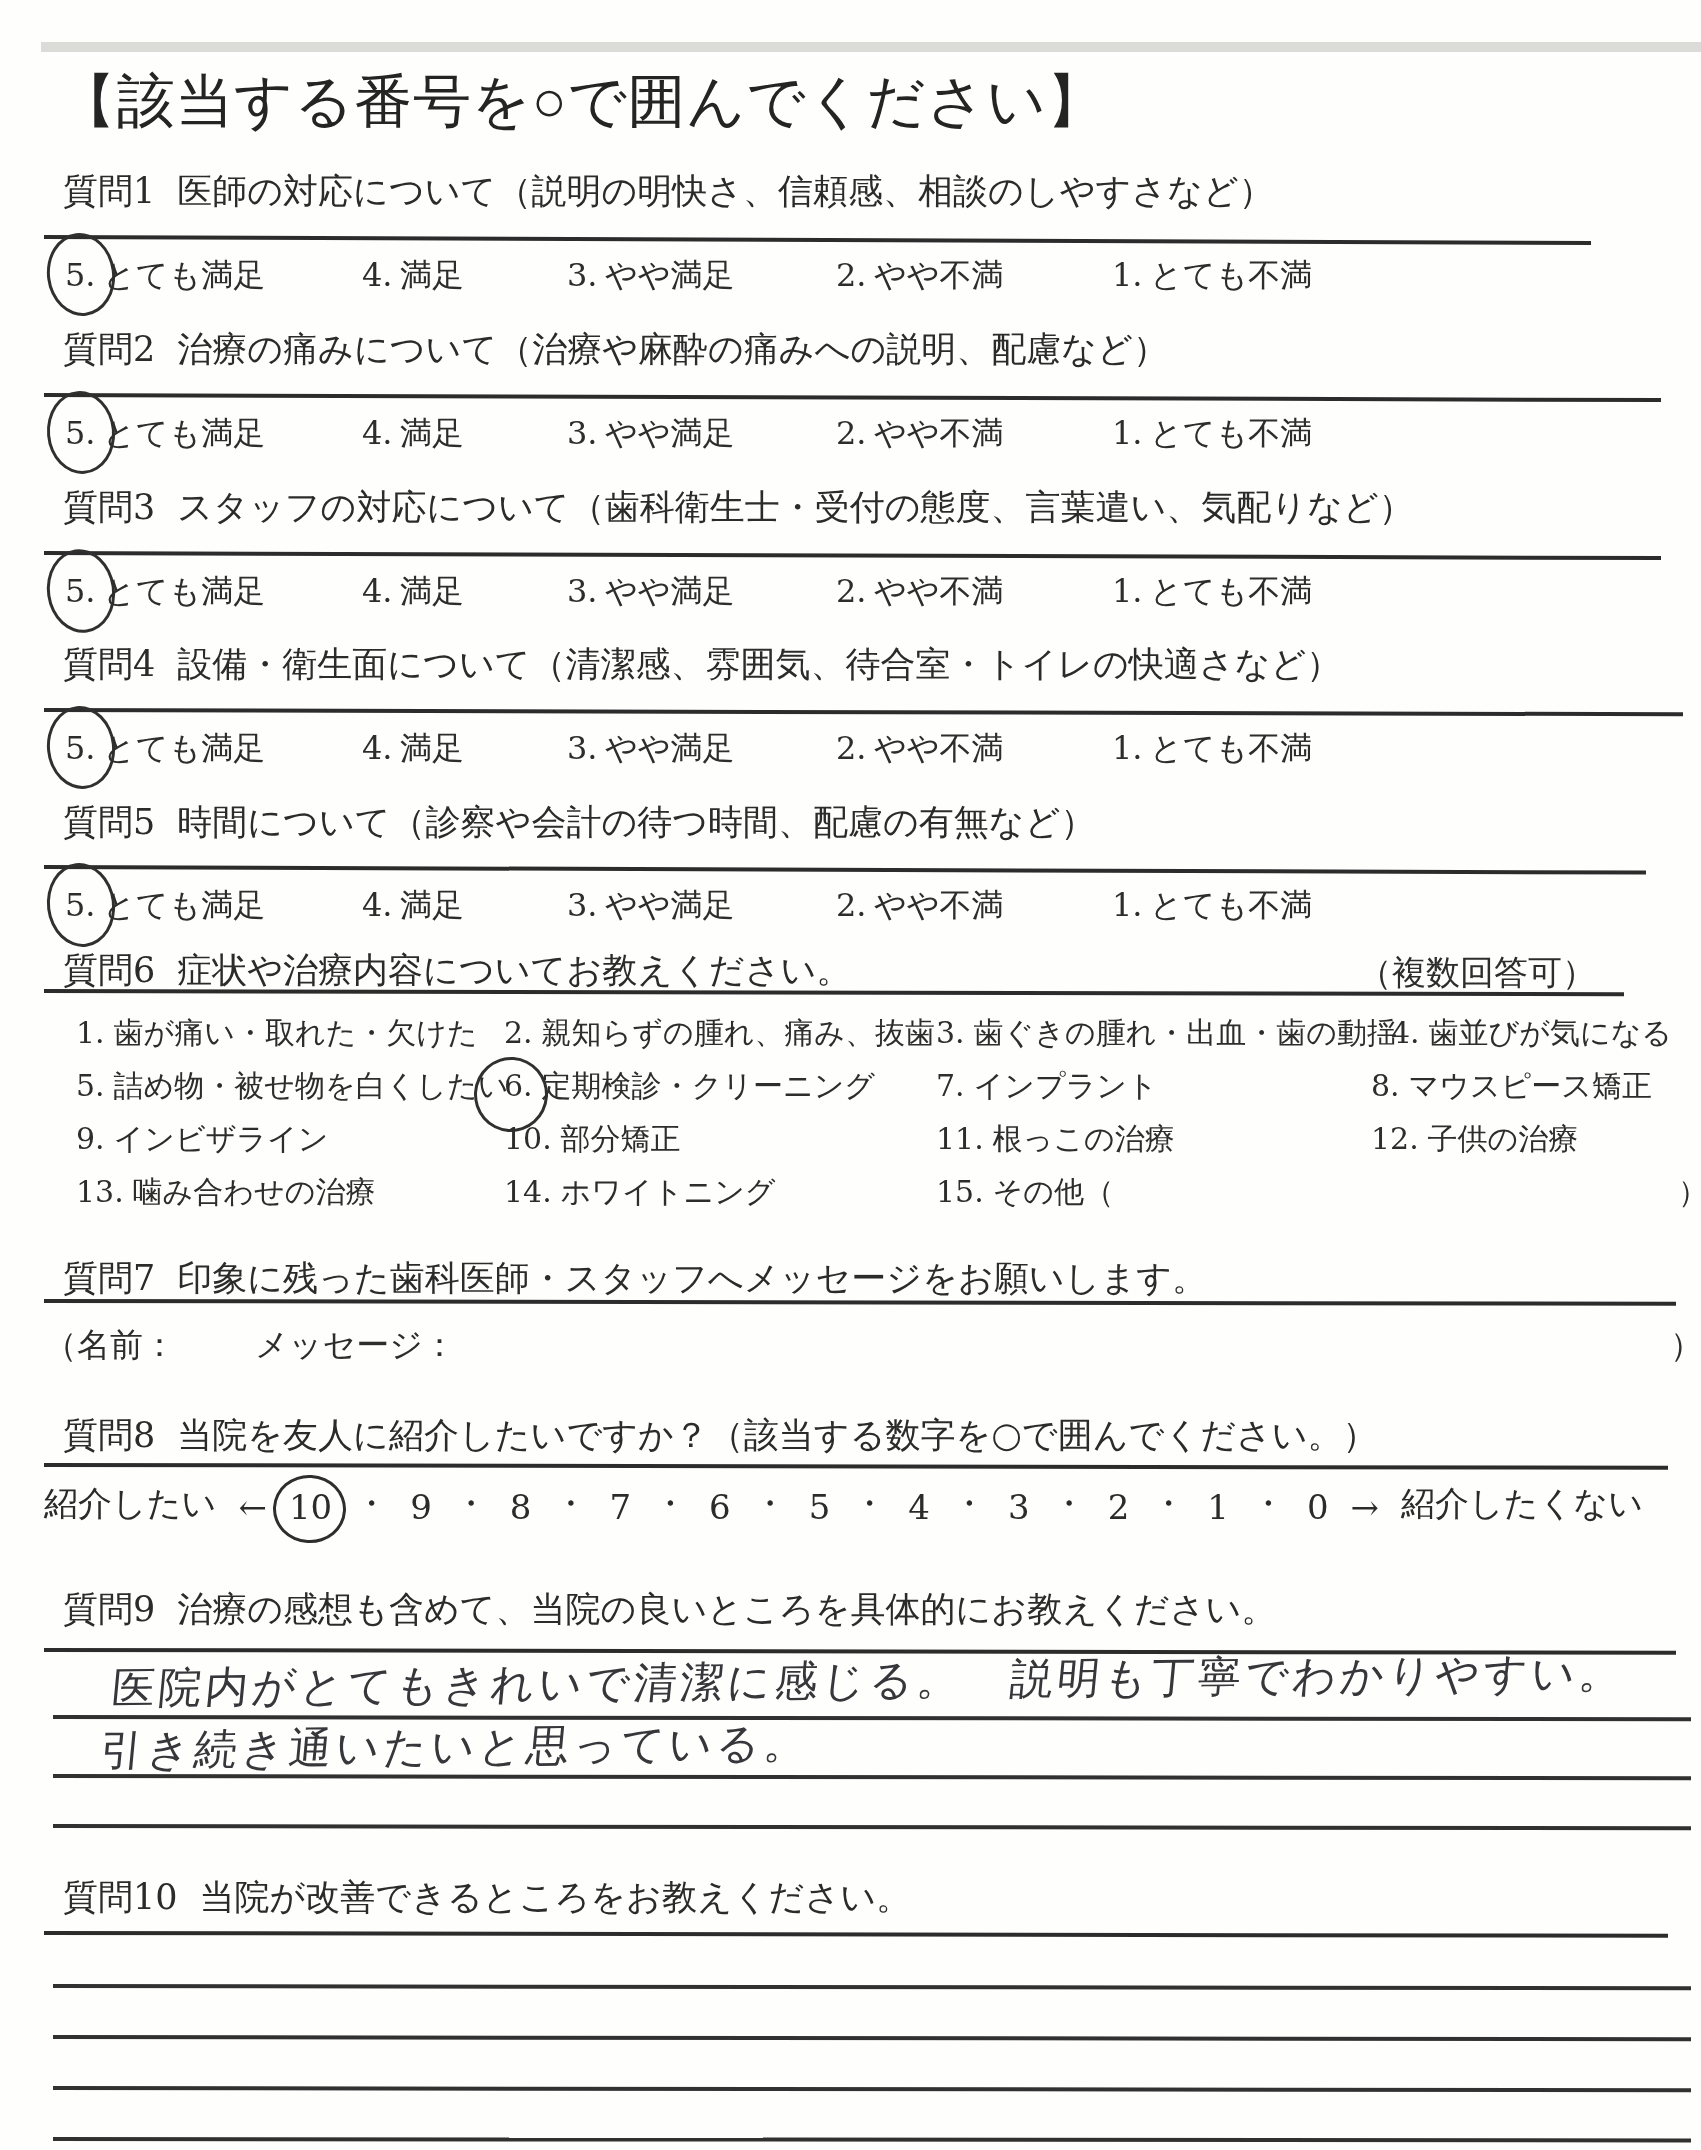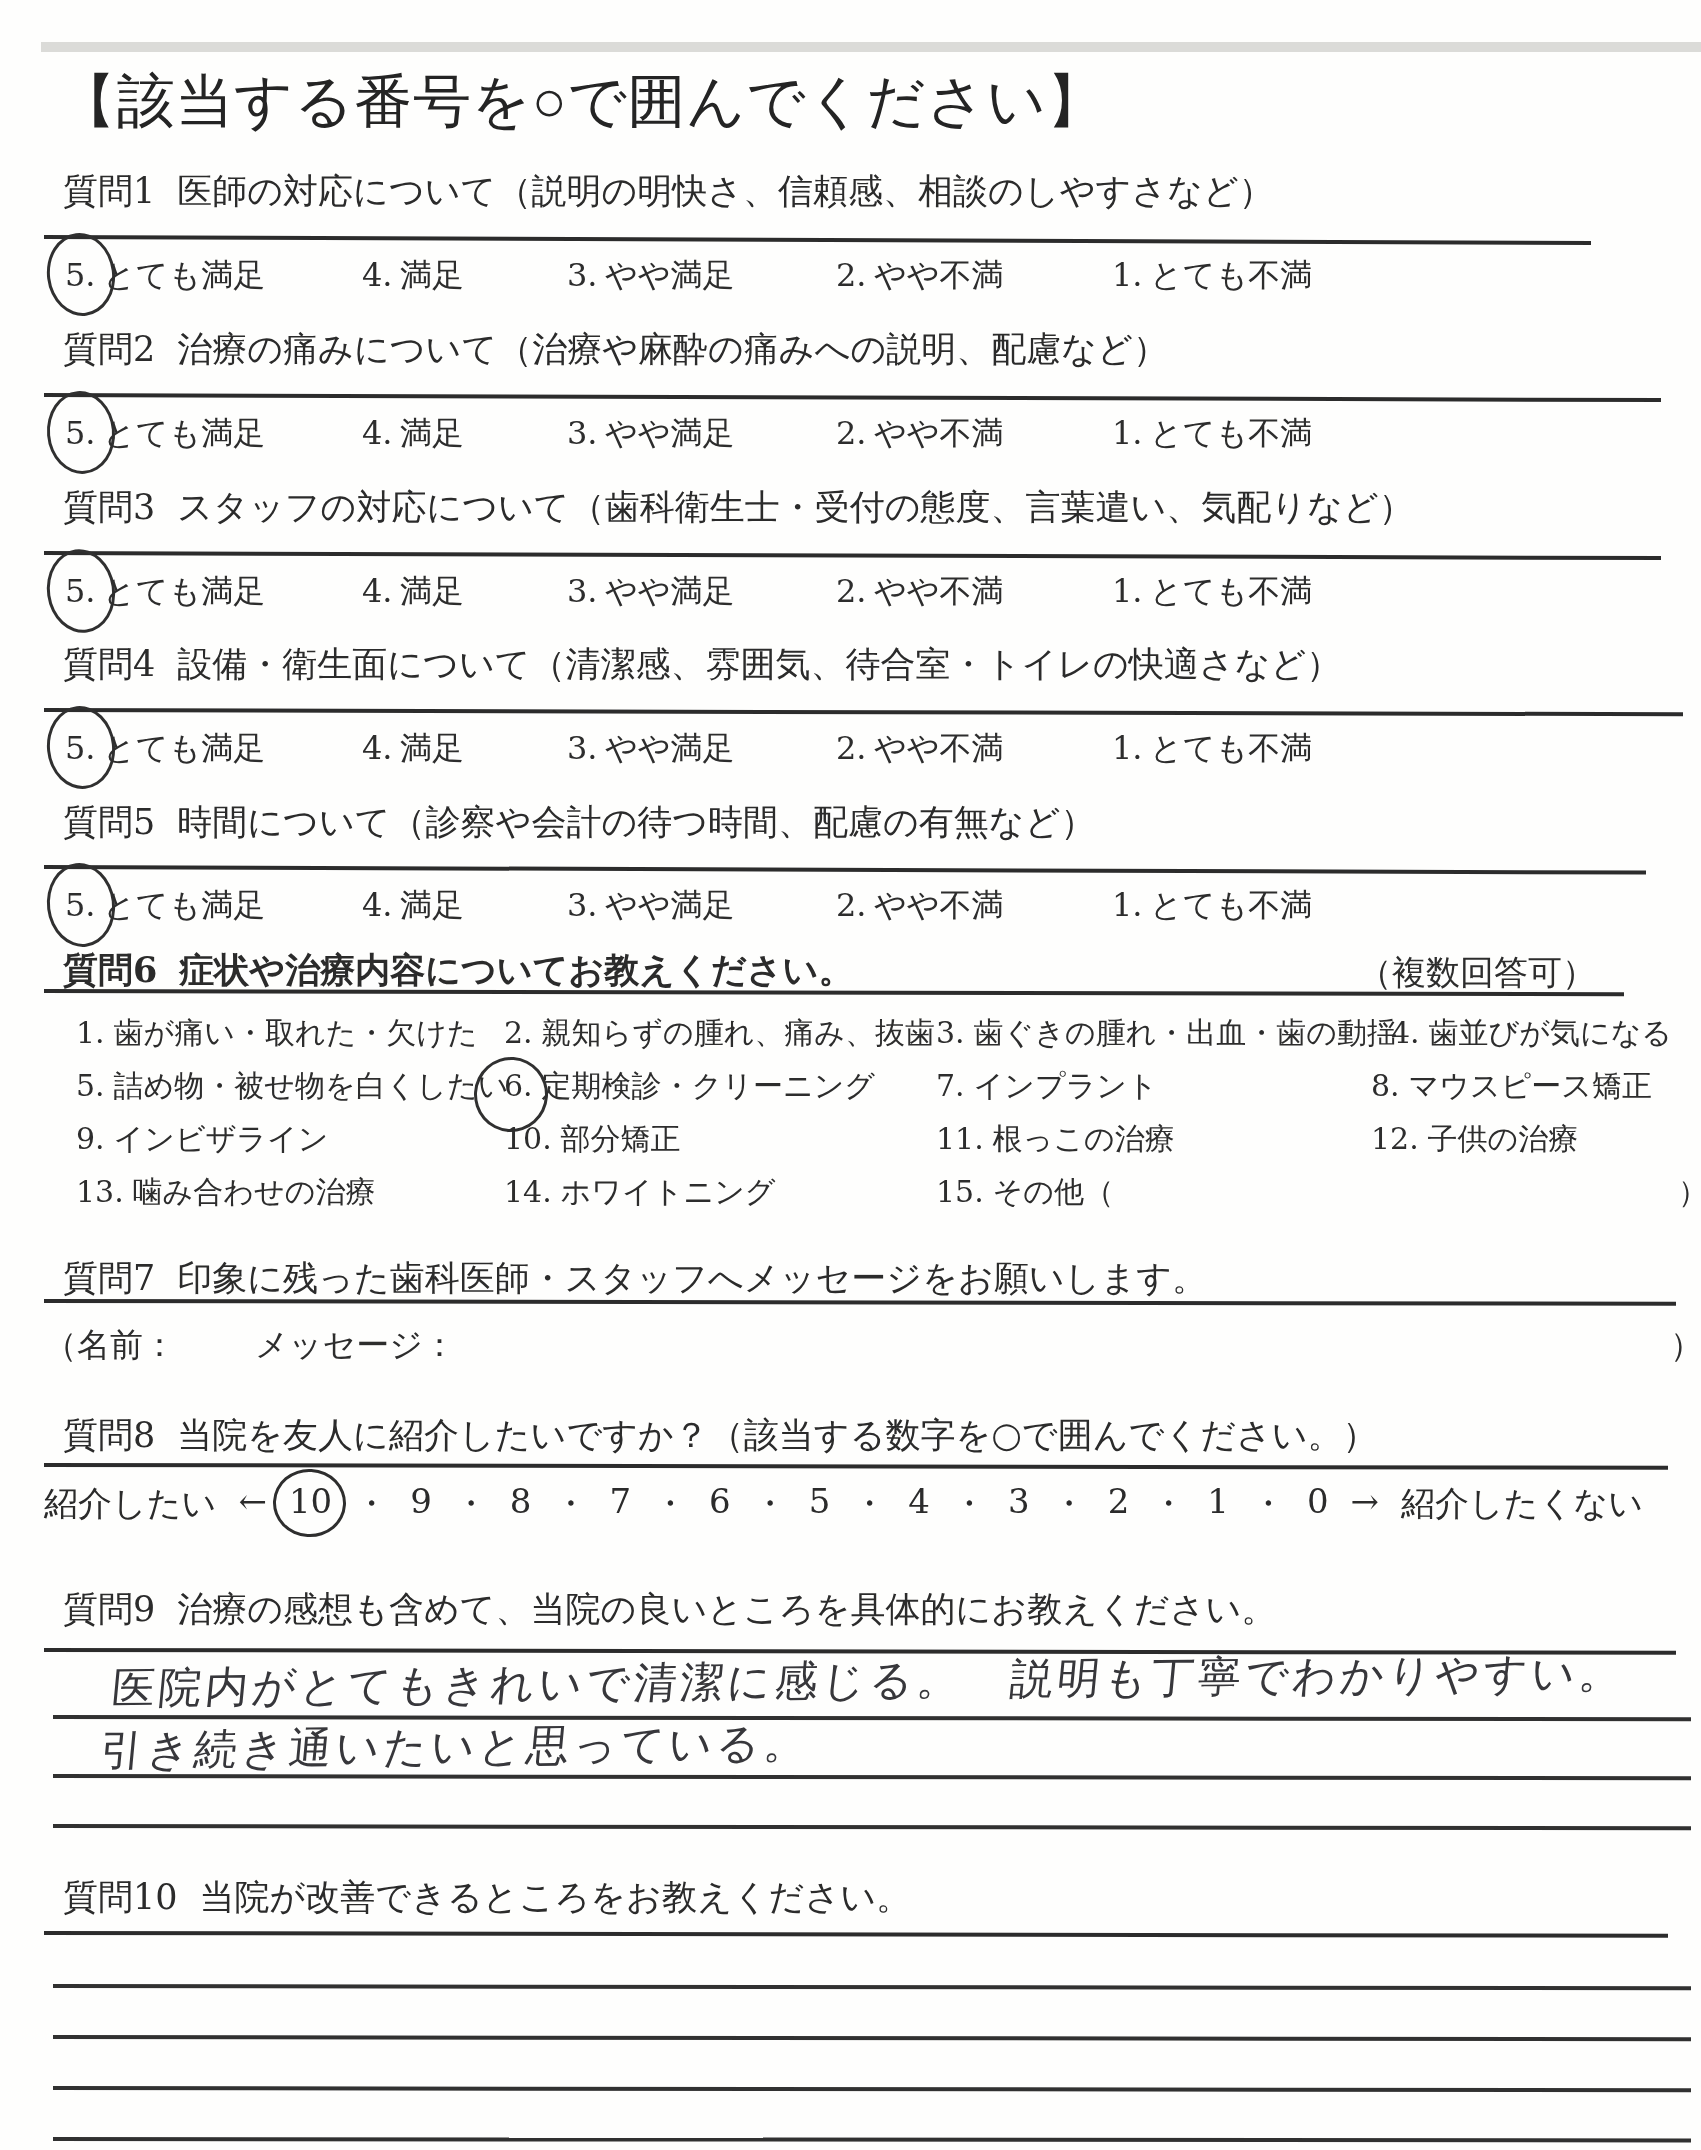--- a/index.html
+++ b/index.html
@@ -26,21 +26,21 @@
     position:absolute;
     border:3.7px solid #303030;
     border-radius:50%;
     background:transparent;
   }
   .q6-cell{position:absolute;top:0;font-size:30px;white-space:nowrap;}
   .q6-cell .onum{margin-right:8.9px;}
   .q6-row{position:absolute;left:0;width:1701px;height:37px;margin-left:13px;}
   .q7-line{font-size:33px;}
   .q8-row{
-    position:absolute;display:flex;align-items:flex-start;gap:22px;
+    position:absolute;display:flex;align-items:flex-end;gap:22px;
     font-size:34px;color:#2b2b2b;
   }
   .q8-num{position:relative;}
   .q8-circled::before{
     content:'';position:absolute;left:-16px;right:-13.3px;top:-11.8px;bottom:-16px;
     border:3.7px solid #2e2e2e;border-radius:50%;transform:rotate(3deg);
   }
   .note{font-size:34px;}
   .handwriting{
     font-size:43px;color:#37373b;letter-spacing:3.7px;
@@ -114,21 +114,21 @@
   <div class="rule" style="left:44px;top:865px;width:1602px;transform:rotate(0.2deg);"></div>
   <div class="rate-row" style="top:884px;">
     <div class="hand-circle" style="left:47px;top:-20.7px;width:62px;height:78px;transform:rotate(-7deg);"></div>
     <span class="opt" style="left:65px"><span class="onum">5.</span><span>とても満足</span></span>
     <span class="opt" style="left:362px"><span class="onum">4.</span><span>満足</span></span>
     <span class="opt" style="left:567px"><span class="onum">3.</span><span>やや満足</span></span>
     <span class="opt" style="left:836px"><span class="onum">2.</span><span>やや不満</span></span>
     <span class="opt" style="left:1112px"><span class="onum">1.</span><span>とても不満</span></span>
   </div>
 
-  <div class="abs q-heading" style="left:63px;top:947px;font-weight:bold;">
+  <div class="abs q-heading" style="left:63px;top:947px;">
     <span class="q-no">質問6</span><span>症状や治療内容についてお教えください。</span>
   </div>
   <div class="abs note" style="left:1358px;top:950px;">（複数回答可）</div>
   <div class="rule" style="left:44px;top:989px;width:1580px;transform:rotate(0.12deg);"></div>
 
   <div class="hand-circle" style="left:474px;top:1057px;width:68px;height:69px;transform:rotate(4deg);"></div>
 
   <div class="q6-row" style="top:1013px;">
     <span class="q6-cell" style="left:63px"><span class="onum">1.</span><span>歯が痛い・取れた・欠けた</span></span>
     <span class="q6-cell" style="left:491px"><span class="onum">2.</span><span>親知らずの腫れ、痛み、抜歯</span></span>

